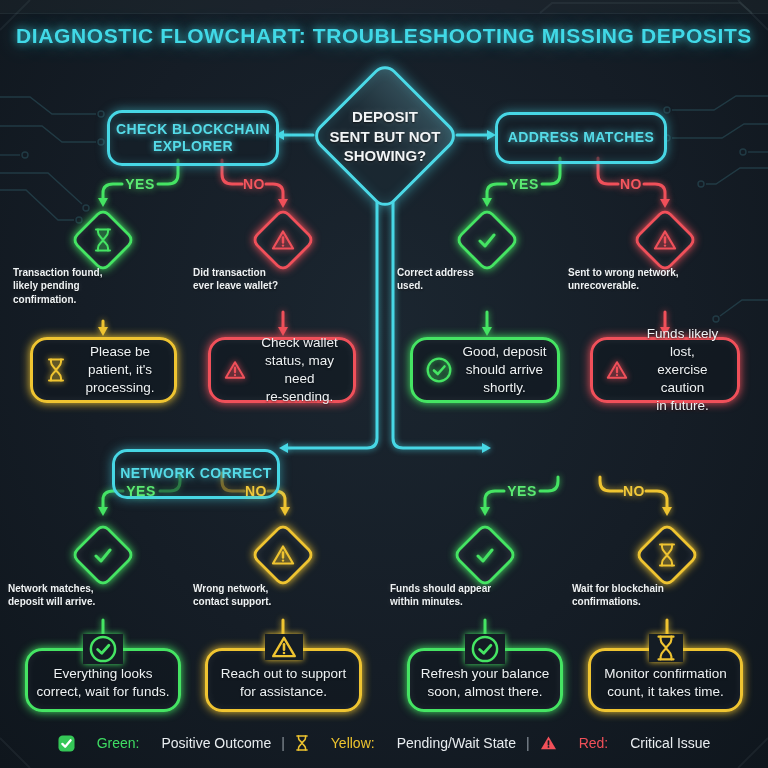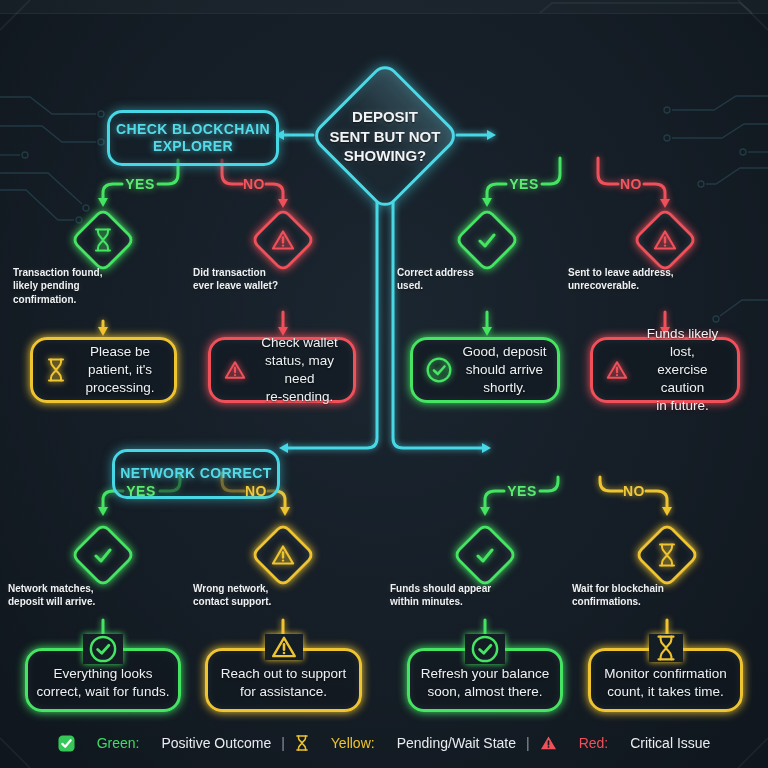--- a/index.html
+++ b/index.html
@@ -207,31 +207,35 @@
     </g>
     <g fill="#efc431" style="filter:drop-shadow(0 0 3px rgba(239,196,49,.8));">
       <path d="M98,327 L108,327 L103,336 Z"></path>
       <path d="M280,507 L290,507 L285,516 Z"></path>
       <path d="M662,507 L672,507 L667,516 Z"></path>
       <path d="M278,636 L288,636 L283,645 Z"></path>
       <path d="M662,636 L672,636 L667,645 Z"></path>
     </g>
   </svg>
 
+  <div class="abs title">DIAGNOSTIC FLOWCHART: TROUBLESHOOTING MISSING DEPOSITS</div>
 
   <div class="abs root-d ctr" style="left:385px;top:136px;">
     <div class="rot"></div>
     <div class="lbl pre">DEPOSIT
 SENT BUT NOT
 SHOWING?</div>
   </div>
 
   <div class="abs node-box" style="left:107px;top:110px;width:166px;height:50px;">
     <div class="lbl pre">CHECK BLOCKCHAIN
 EXPLORER</div>
+  </div>
+  <div class="abs node-box" style="left:495px;top:112px;width:166px;height:46px;">
+    <div class="lbl pre">ADDRESS MATCHES</div>
   </div>
   <div class="abs node-box" style="left:112px;top:449px;width:162px;height:44px;">
     <div class="lbl pre">NETWORK CORRECT</div>
   </div>
 
   <span class="abs ctr yn g" style="left:140px;top:184px;">YES</span>
   <span class="abs ctr yn r" style="left:254px;top:184px;">NO</span>
   <span class="abs ctr yn g" style="left:524px;top:184px;">YES</span>
   <span class="abs ctr yn r" style="left:631px;top:184px;">NO</span>
   <span class="abs ctr yn g" style="left:141px;top:491px;">YES</span>
@@ -269,21 +273,21 @@
     </svg>
   </div>
 
   <div class="abs desc pre" style="left:13px;top:266px;width:180px;">Transaction found,
 likely pending
 confirmation.</div>
   <div class="abs desc pre" style="left:193px;top:266px;width:180px;">Did transaction
 ever leave wallet?</div>
   <div class="abs desc pre" style="left:397px;top:266px;width:180px;">Correct address
 used.</div>
-  <div class="abs desc pre" style="left:568px;top:266px;width:194px;">Sent to leave address,
+  <div class="abs desc pre" style="left:568px;top:266px;width:194px;">Sent to wrong network,
 unrecoverable.</div>
 
   <div class="abs obox c-yellow" style="left:30px;top:337px;width:147px;height:66px;">
     <svg width="22" height="26" viewBox="0 0 22 26" stroke="currentColor" stroke-width="2" fill="none" stroke-linecap="round">
       <path d="M4 2.5 H18 M4 23.5 H18"></path>
       <path d="M6 2.5 V5 C6 9 9.5 10 11 13 C9.5 16 6 17 6 21 V23.5 M16 2.5 V5 C16 9 12.5 10 11 13 C12.5 16 16 17 16 21 V23.5"></path>
     </svg>
     <div class="txt pre">Please be
 patient, it's
 processing.</div>

